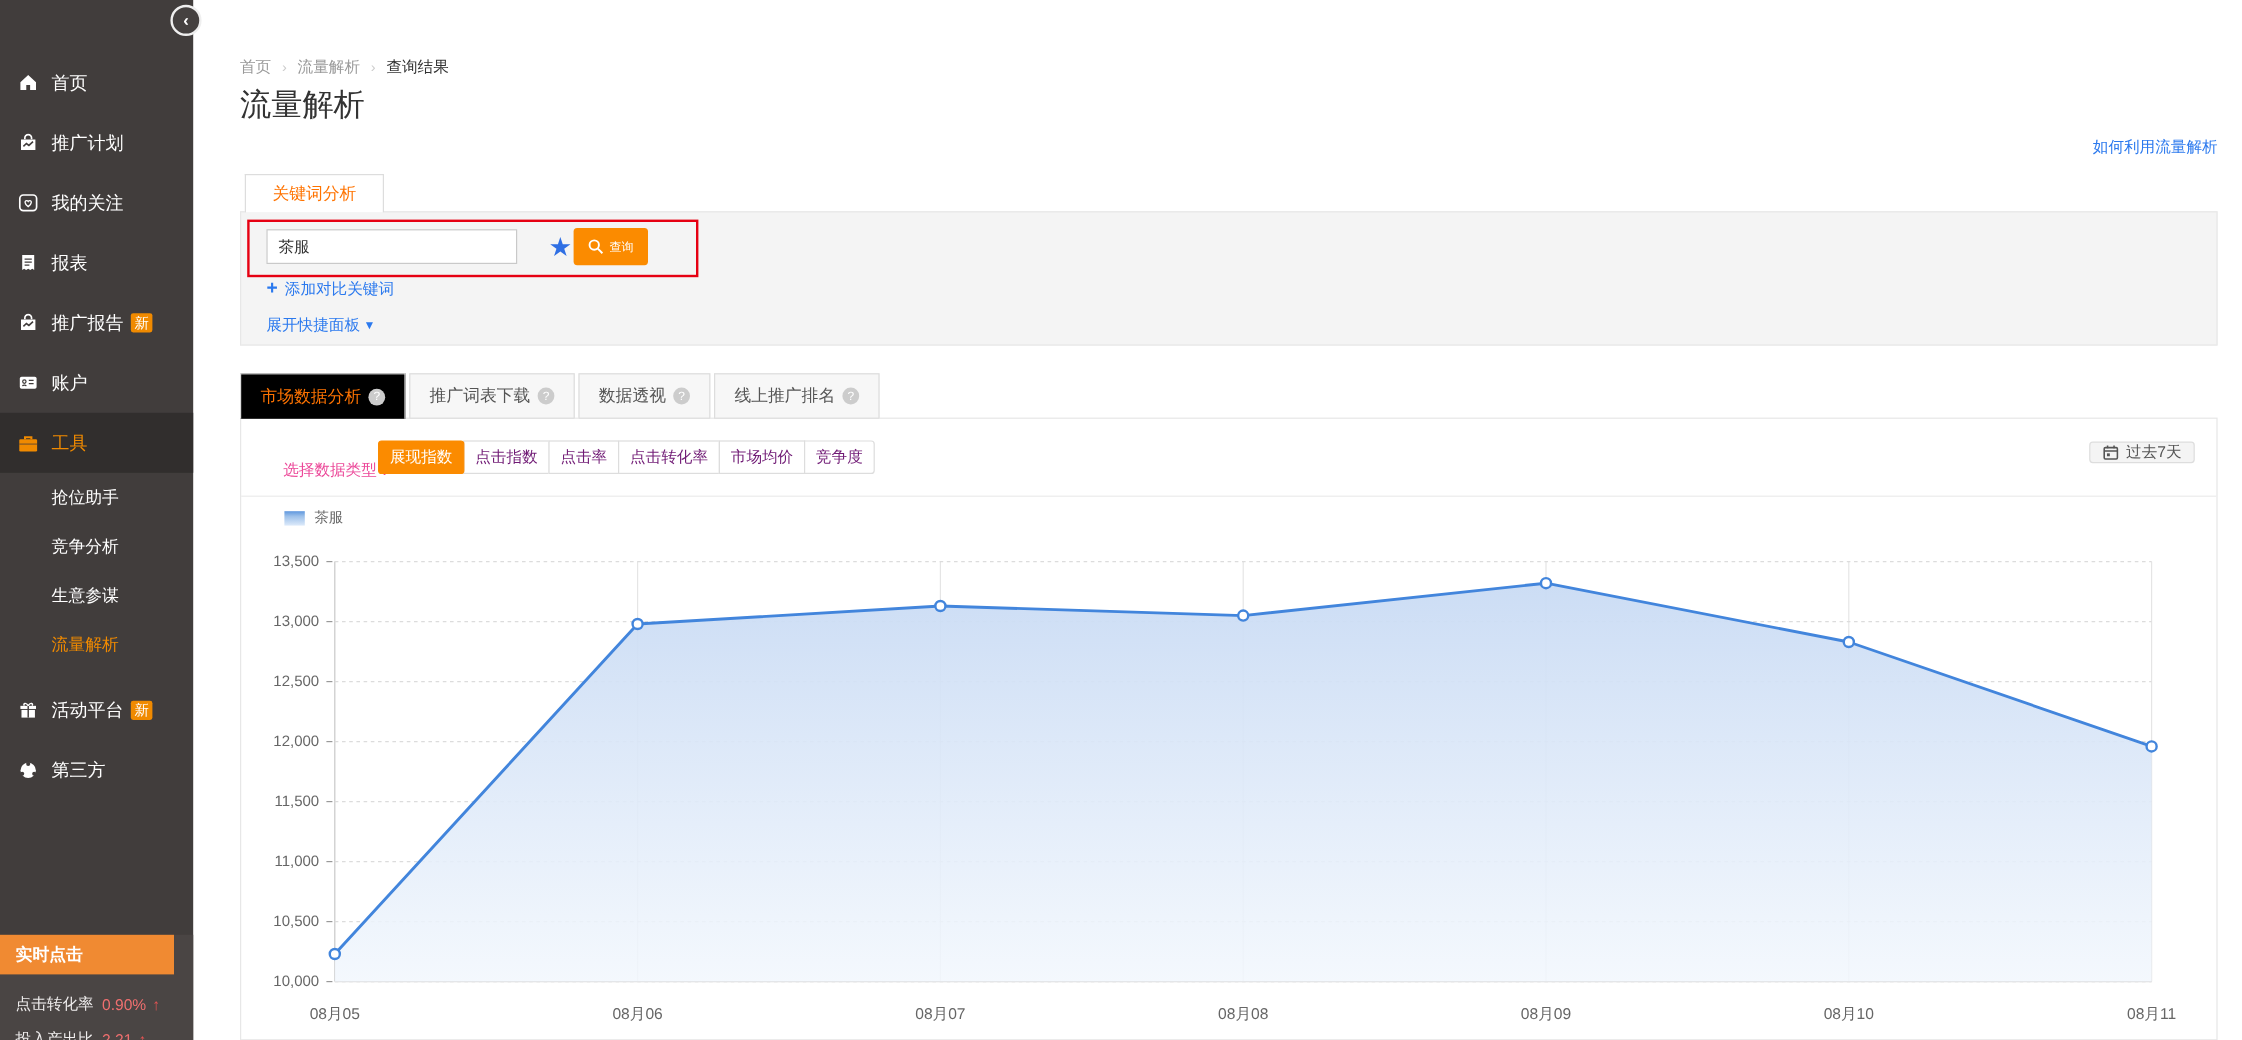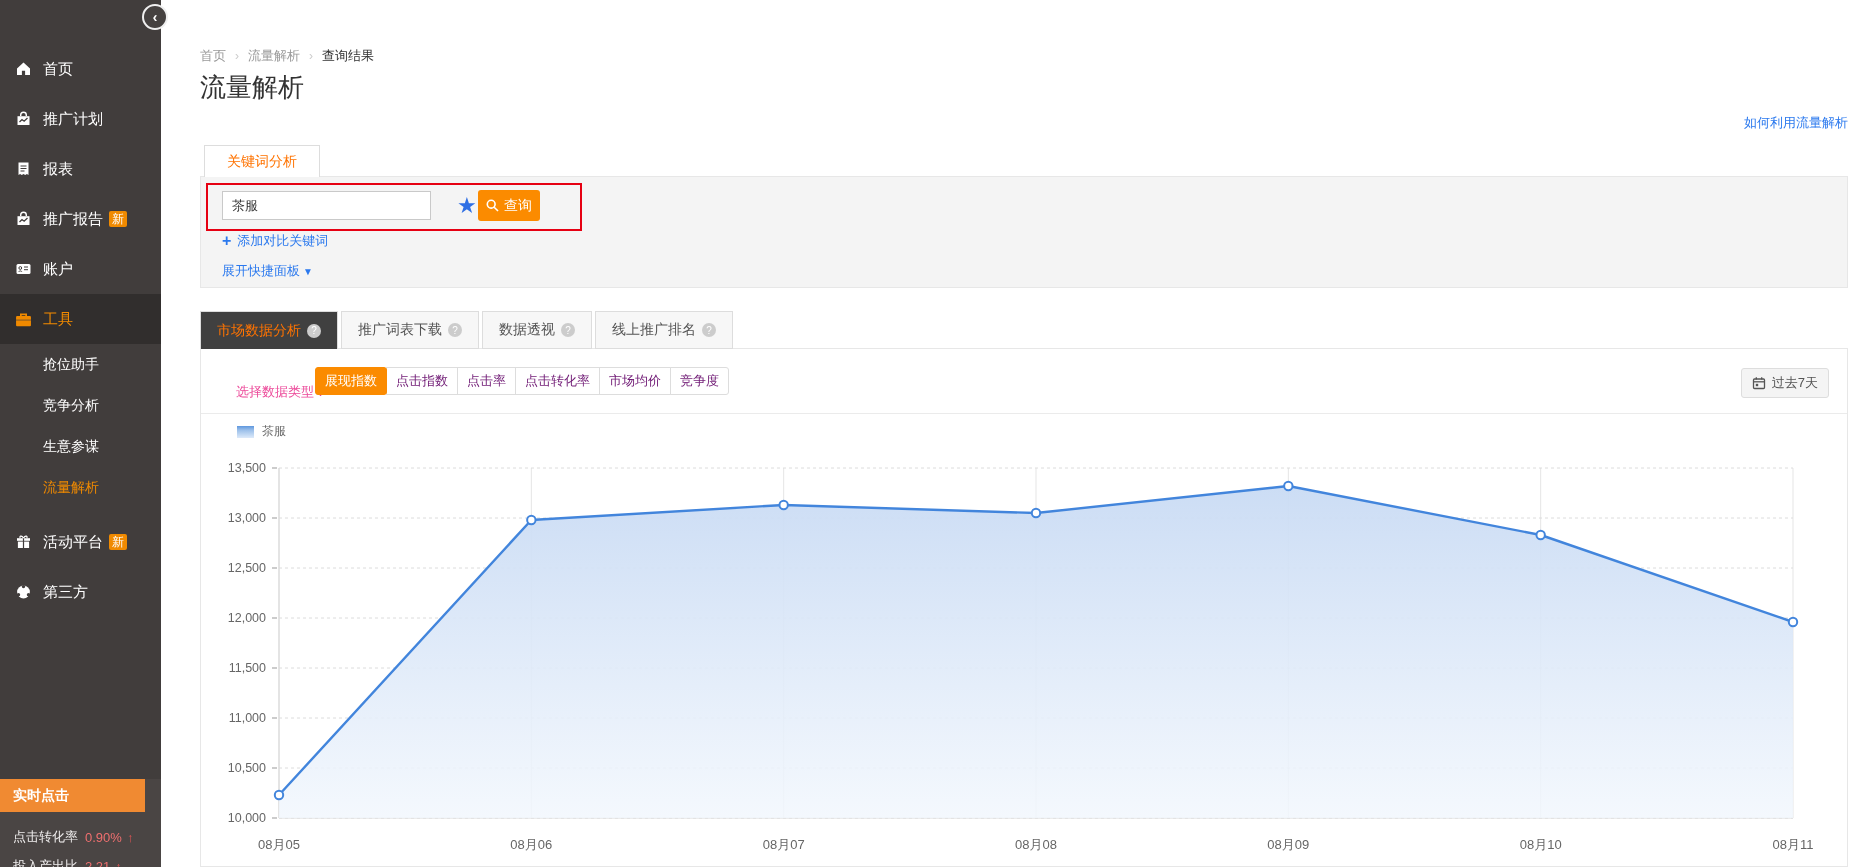--- a/index.html
+++ b/index.html
@@ -37,42 +37,42 @@
   .help-link { position:absolute; right:20px; top:114px; font-size:13px; color:#2b79ee; cursor:pointer; }
   .kw-tab { position:absolute; left:43px; top:145px; width:116px; height:32px; background:#fff;
     border:1px solid #ddd; border-bottom:none; color:#ff7300; font-size:14px;
     display:flex; align-items:center; justify-content:center; z-index:2; cursor:pointer; }
   .kw-panel { position:absolute; left:39px; top:176px; width:1648px; height:112px; background:#f4f4f4; border:1px solid #e7e7e7; }
   .red-box { position:absolute; left:45px; top:183px; width:376px; height:48px; border:2px solid #e60012; z-index:3; }
   .kw-input { position:absolute; left:61px; top:191px; width:209px; height:29px; border:1px solid #c9c9c9; background:#fff;
     font-size:13px; color:#333; padding:0 9px; font-family:inherit; z-index:4; }
   .star-icon { position:absolute; left:296px; top:191px; font-size:22px; color:#2f6fe4; z-index:4; cursor:pointer; line-height:29px;}
   .query-btn { position:absolute; left:317px; top:190px; width:62px; height:31px; background:#fb8b00; border:none; border-radius:3px;
-    color:#fff; font-size:14px; display:flex; align-items:center; justify-content:center; gap:5px; cursor:pointer; z-index:4; font-family:inherit;}
+    color:#fff; font-size:10px; display:flex; align-items:center; justify-content:center; gap:5px; cursor:pointer; z-index:4; font-family:inherit;}
   .add-compare { position:absolute; left:61px; top:232px; font-size:13px; color:#2b79ee; cursor:pointer; display:flex; align-items:center; gap:6px; z-index:4;}
   .add-compare .plus { font-size:16px; font-weight:bold; }
   .expand-link { position:absolute; left:61px; top:262px; font-size:13px; color:#2b79ee; cursor:pointer; display:flex; align-items:center; gap:3px;}
   .expand-link .caret { font-size:10px; }
   
   .result-tabs { position:absolute; left:39px; top:311px; display:flex; gap:3px; z-index:2; }
   .r-tab { height:38px; padding:0 16px; display:flex; align-items:center; gap:6px; font-size:14px; color:#555;
     background:#f7f7f7; border:1px solid #ddd; cursor:pointer; }
-  .r-tab.active { background:#404040; color:#ff7300; border-bottom:none; }
+  .r-tab.active { background:#000000; color:#ff7300; border-bottom:none; }
   .q-icon { width:14px; height:14px; border-radius:50%; background:#ccc; color:#fff; font-size:10px;
     display:flex; align-items:center; justify-content:center; }
   
   .card { position:absolute; left:39px; top:348px; width:1648px; height:519px; background:#fff; border:1px solid #e7e7e7; }
   .dt-label { position:absolute; left:22px; top:34px; font-size:13px; color:#ec4899;margin-left:13px; }
   .segmented { position:absolute; left:114px; top:18px; display:flex; }
   .seg-btn { height:28px; padding:0 9px; font-size:13px; color:#701a75; background:#fff; border:1px solid #ddd;
     margin-left:-1px; display:flex; align-items:center; cursor:pointer; font-family:inherit; white-space:nowrap;}
   .seg-btn:first-child { margin-left:0; border-radius:3px 0 0 3px; }
   .seg-btn:last-child { border-radius:0 3px 3px 0; }
   .seg-btn.active { background:#fb8b00; border-color:#fb8b00; color:#fff; border-radius:3px; position:relative; z-index:1; }
-  .date-range { position:absolute; right:18px; top:19px; height:30px; padding:0 10px; background:#f4f4f4; border:1px solid #ddd;
+  .date-range { position:absolute; right:18px; top:19px; height:18px; padding:0 10px; background:#f4f4f4; border:1px solid #ddd;
     border-radius:3px; font-size:13px; color:#555; display:flex; align-items:center; gap:6px; cursor:pointer; font-family:inherit;}
   .card-divider { position:absolute; left:0; right:0; top:64px; border-top:1px solid #ebebeb; }
   .legend { position:absolute; left:36px; top:74px; display:flex; align-items:center; gap:8px; }
   .legend-swatch { width:17px; height:12px; background:linear-gradient(180deg,#5e97de 0%,#9cc0ea 35%,#ddeafa 100%); }
   .legend-label { font-size:12px; color:#666; }
   #chart-svg { position:absolute; left:0; top:0; width:1648px; height:519px; }
 </style>
 </head>
 <body>
 
@@ -88,20 +88,29 @@
     </li>
     <li class="m-item">
       <span class="icn">
         <svg width="17" height="16" viewBox="0 0 16 16">
             <path d="M2 5.2h12V14H2Z" fill="#fff"></path>
             <path d="M5.2 5V4a2.8 2.8 0 0 1 5.6 0v1" stroke="#fff" stroke-width="1.4" fill="none"></path>
             <polyline points="4,11 6.5,8.6 8.6,10.2 12,7" stroke="#413d3c" stroke-width="1.3" fill="none"></polyline>
           </svg>
       </span>
       <span class="lbl">推广计划</span>
+    </li>
+    <li class="m-item">
+      <span class="icn">
+        <svg width="17" height="16" viewBox="0 0 16 16">
+            <rect x="1" y="1.5" width="14" height="13" rx="3" fill="none" stroke="#fff" stroke-width="1.4"></rect>
+            <path d="M8 11.2C4.6 9 5 6.2 6.7 6.2c.9 0 1.3.7 1.3.7s.4-.7 1.3-.7c1.7 0 2.1 2.8-1.3 5z" fill="none" stroke="#fff" stroke-width="1.1"></path>
+          </svg>
+      </span>
+      <span class="lbl">我的关注</span>
     </li>
     <li class="m-item">
       <span class="icn">
         <svg width="17" height="16" viewBox="0 0 16 16">
             <path d="M3 1.5h10V14l-1.6-1.1L9.7 14l-1.7-1.1L6.3 14 4.6 12.9 3 14Z" fill="#fff"></path>
             <path d="M5 5h6M5 7.5h6M5 10h4" stroke="#413d3c" stroke-width="1.1"></path>
           </svg>
       </span>
       <span class="lbl">报表</span>
     </li>

